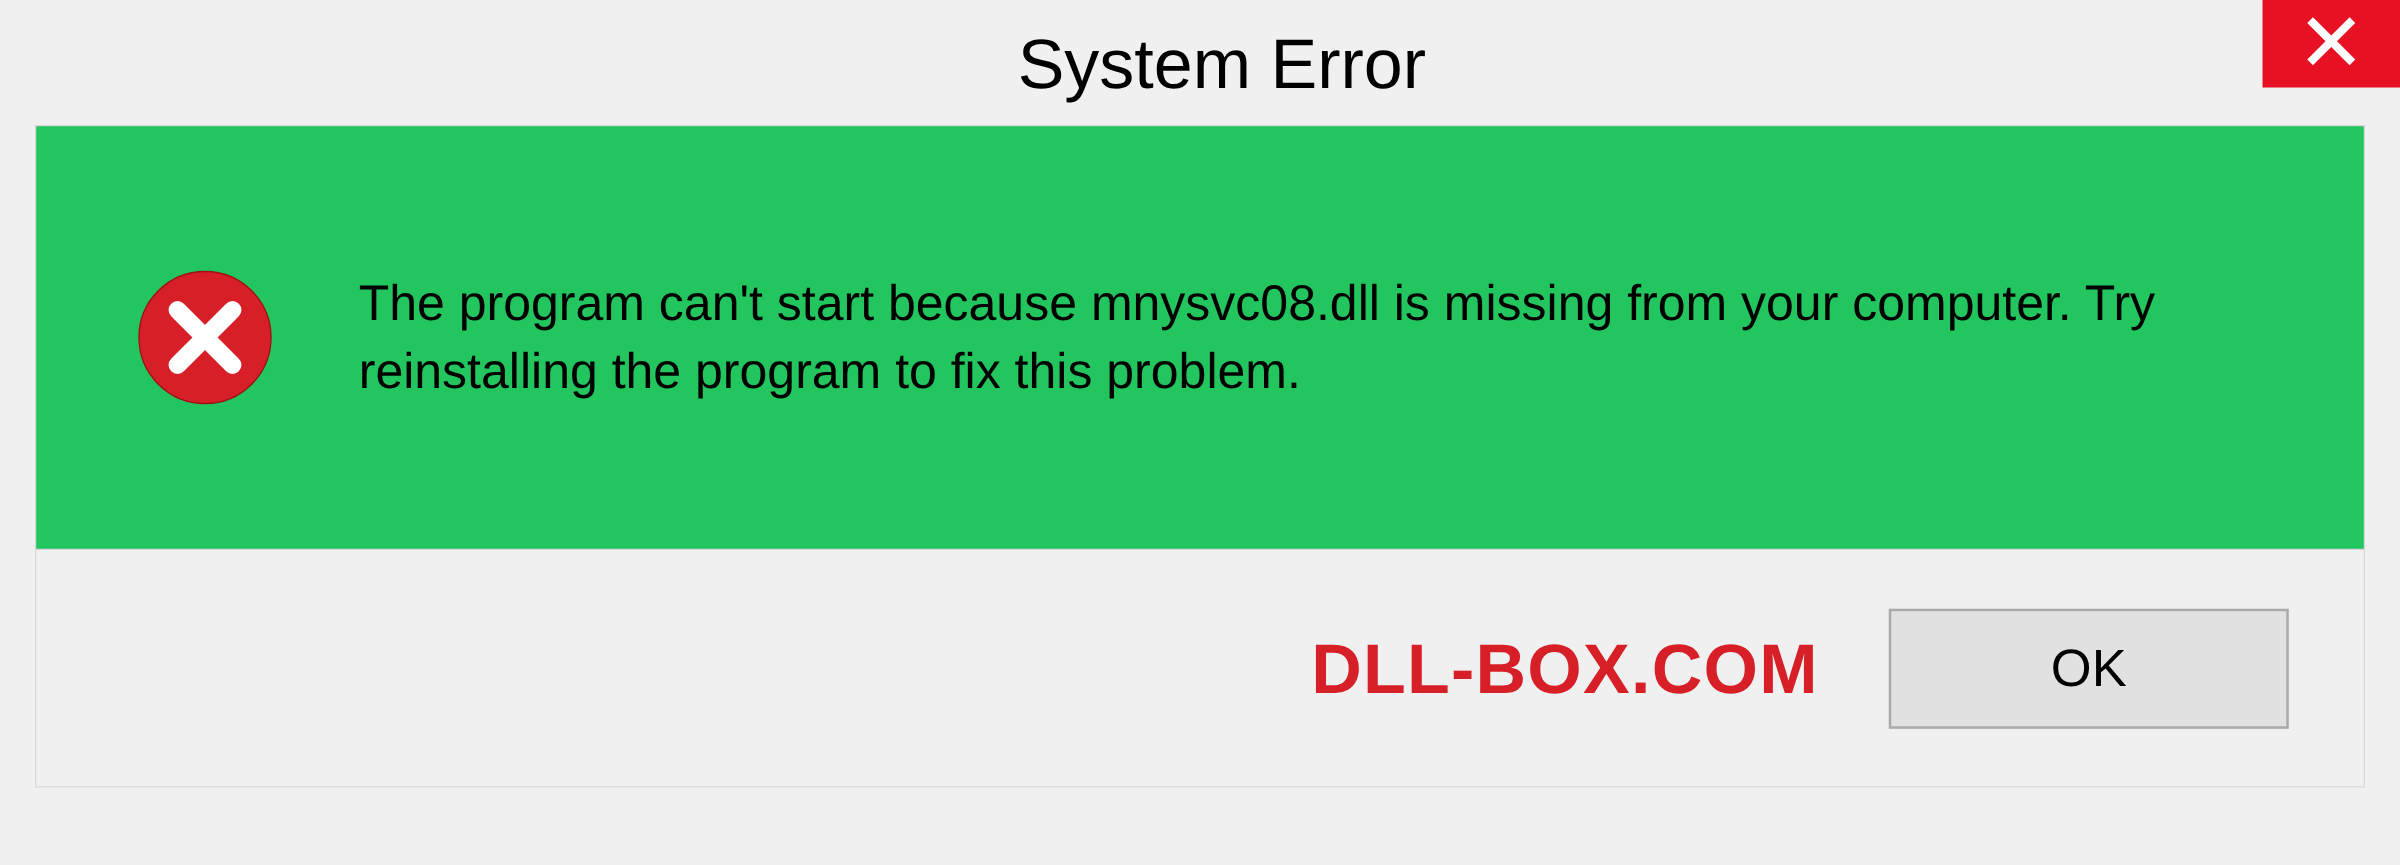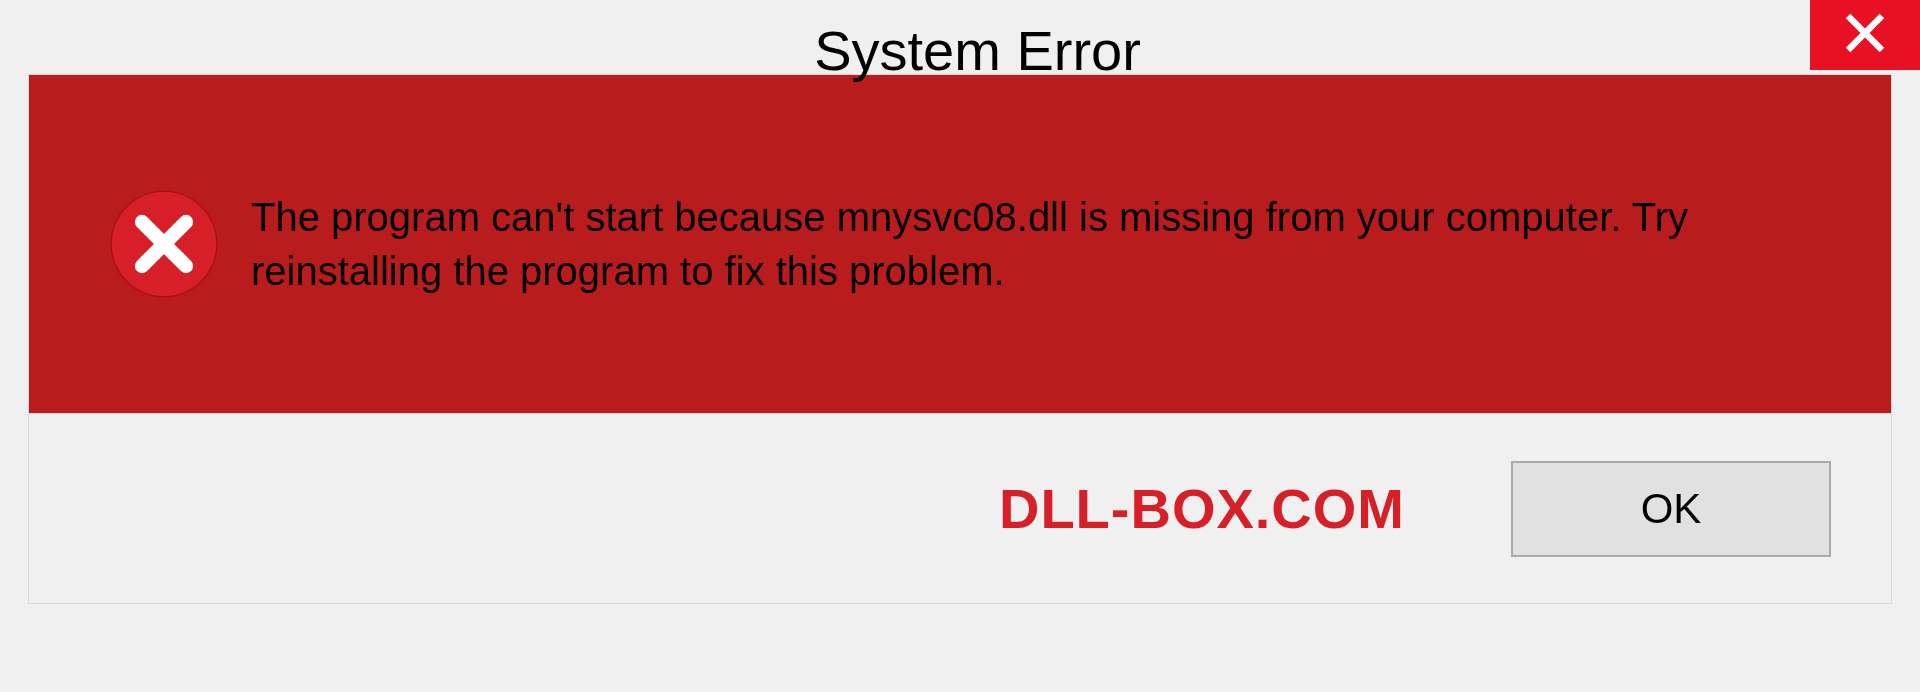--- a/index.html
+++ b/index.html
@@ -13,21 +13,21 @@
       background: #f0f0f0;
       font-family: "Segoe UI", Arial, sans-serif;
       position: relative;
       overflow: hidden;
     }
     .titlebar {
       display: flex;
       align-items: flex-start;
       justify-content: center;
       position: relative;
-      height: 74px;
+      height: 100px;
       padding-top: 18px;
       padding-left: 35px;
     }
     .title-text {
       font-size: 56px;
       font-weight: 400;
       color: #000;
     }
     .close-btn {
       position: absolute;
@@ -40,27 +40,27 @@
       align-items: center;
       justify-content: center;
       cursor: pointer;
     }
     .close-btn svg {
       width: 44px;
       height: 44px;
     }
     .content-panel {
       margin: 0 28px;
-      background: #b91c1c;
+      background: #22c55e;
       border: 1px solid #d8d8d8;
       height: 340px;
       display: flex;
       align-items: center;
       padding: 0 60px 0 80px;
-      gap: 32px;
+      gap: 68px;
     }
     .error-icon {
       flex-shrink: 0;
       width: 110px;
       height: 110px;
     }
     .error-icon svg {
       width: 100%;
       height: 100%;
     }
@@ -74,21 +74,21 @@
       margin: 0 28px;
       height: 190px;
       background: #f0f0f0;
       border-left: 1px solid #d8d8d8;
       border-right: 1px solid #d8d8d8;
       border-bottom: 1px solid #d8d8d8;
       display: flex;
       align-items: center;
       justify-content: flex-end;
       padding: 0 60px;
-      gap: 106px;
+      gap: 56px;
     }
     .watermark {
       font-size: 56px;
       font-weight: 800;
       color: #d61f26;
       letter-spacing: 1px;
       font-family: Arial, sans-serif;
     }
     .ok-button {
       width: 320px;

